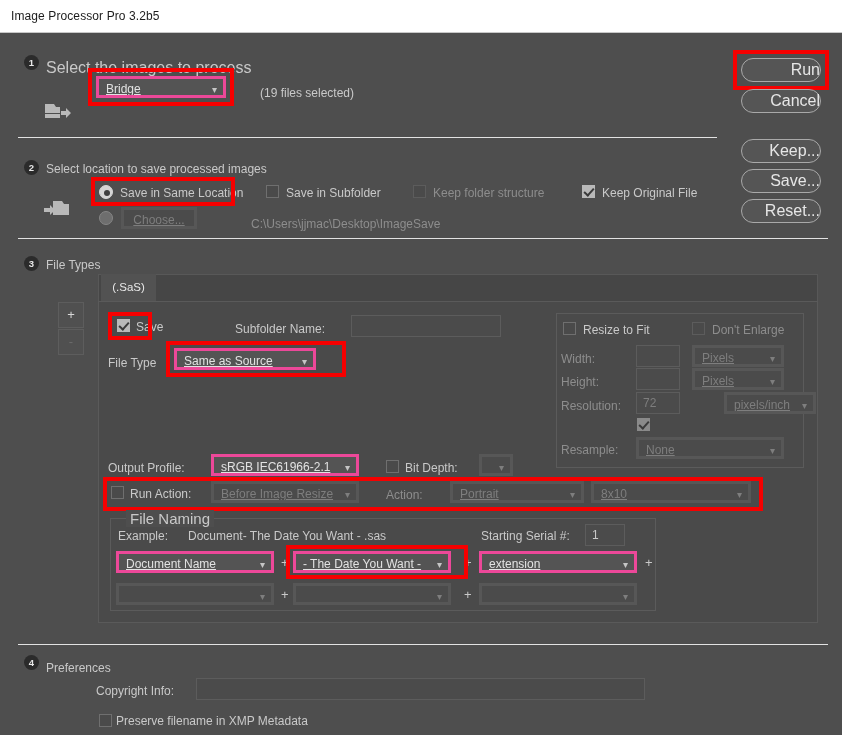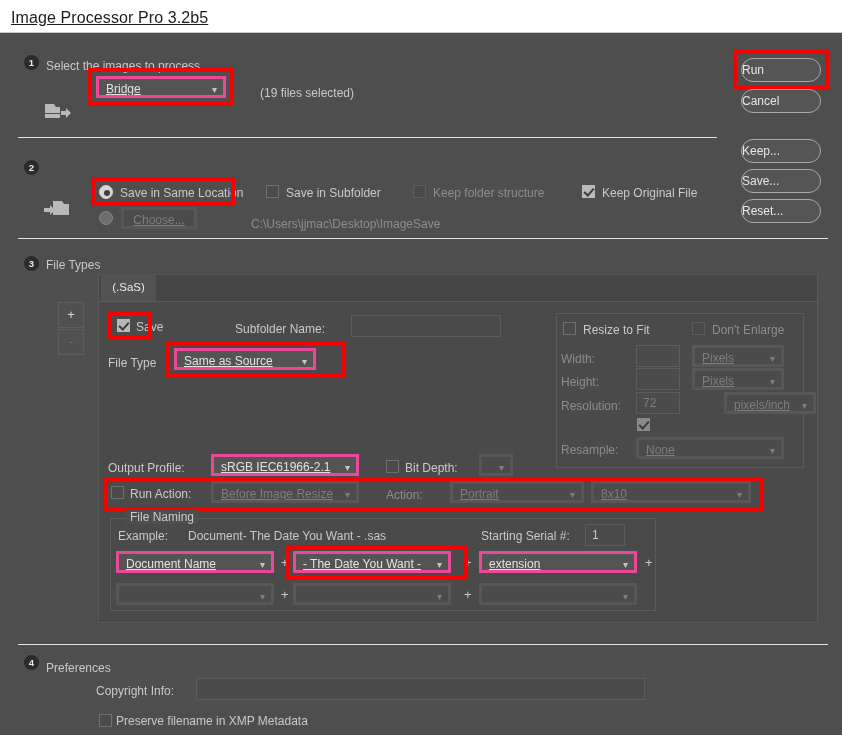--- a/index.html
+++ b/index.html
@@ -14,21 +14,21 @@
   #app{position:relative;width:842px;height:735px;}
 
   
   .titlebar{
     position:absolute;left:0;top:0;width:842px;height:33px;
     background:#ffffff;border-bottom:1px solid #c8c8c8;
     box-sizing:border-box;
   }
   .titlebar .t{
     position:absolute;left:11px;top:9px;
-    color:#1c1c1c;font-size:16px;letter-spacing:.1px;text-decoration:underline;
+    color:#1c1c1c;font-size:12px;letter-spacing:.1px;
   }
 
   
   .stepnum{
     position:absolute;width:15px;height:15px;border-radius:50%;
     background:#2b2b2b;color:#e8e8e8;font-size:9.5px;font-weight:bold;
     text-align:center;line-height:15px;
   }
   .lbl{position:absolute;color:#c9c9c9;white-space:nowrap;}
   .lbl.dim{color:#8d8d8d;}
@@ -74,77 +74,78 @@
       box-sizing:border-box;background:#6e6e6e;border:1px solid #868686;}
   .rb.on{background:#d5d5d5;border-color:#d5d5d5;}
   .rb.on:after{content:"";position:absolute;left:4px;top:4px;width:6px;height:6px;
       border-radius:50%;background:#3f3f3f;}
 
   
   .pill{
     position:absolute;box-sizing:border-box;
     width:80px;height:24px;border-radius:12px;
     border:1px solid #a9a9a9;background:#555555;
-    color:#e6e6e6;font-size:12px;text-align:left;line-height:22px;
+    color:#e6e6e6;font-size:16px;text-align:right;line-height:22px;
   }
 
   
   .sqbtn{
     position:absolute;box-sizing:border-box;width:26px;height:26px;
     background:#505050;border:1px solid #5d5d5d;color:#d8d8d8;
     font-size:13px;text-align:center;line-height:24px;
   }
   .sqbtn.off{color:#6b6b6b;}
 
   
   .panel{position:absolute;box-sizing:border-box;background:#4a4a4a;border:1px solid #5a5a5a;}
   .tabstrip{position:absolute;box-sizing:border-box;background:#464646;border:1px solid #585858;border-bottom:none;}
   .tab{
     position:absolute;box-sizing:border-box;background:#525252;
     color:#e8e8e8;font-size:11.5px;text-align:center;line-height:26px;
   }
   .group{position:absolute;box-sizing:border-box;border:1px solid #5b5b5b;}
-  .grouptitle{position:absolute;background:#4e4e4e;padding:0 4px;color:#c9c9c9;font-size:12px;}
+  .grouptitle{position:absolute;background:#4e4e4e;padding:0 4px;color:#c9c9c9;font-size:15px;}
 
   
   .redbox{position:absolute;box-sizing:border-box;border:4px solid #f60000;pointer-events:none;}
 
   .plus{position:absolute;color:#c9c9c9;font-size:13px;}
 
   .icon-folder{position:absolute;}
 </style>
 </head>
 <body>
 
 <div id="app">
 
   <div class="titlebar">
     <div class="t">Image Processor Pro 3.2b5</div>
   </div>
 
   <div class="stepnum" style="left:24px;top:55px;">1</div>
-  <div class="lbl" style="left:46px;top:59px;font-size:12px;text-align:right;">Select the images to process</div>
+  <div class="lbl" style="left:46px;top:59px;font-size:16px;text-align:right;">Select the images to process</div>
 
   <svg class="icon-folder" style="left:44px;top:100px;" width="28" height="22" viewBox="0 0 28 22">
     <path d="M1 4 h9 l2 3 h4 v6 h-15 z" fill="#b9b9b9"></path>
     <path d="M1 14 h15 v4 h-15 z" fill="#b9b9b9"></path>
     <path d="M17 11 h5 v-3 l5 5 l-5 5 v-3 h-5 z" fill="#b9b9b9"></path>
   </svg>
 
   <div class="combo" style="left:96px;top:76px;width:130px;">
     <span>Bridge</span>
     <span class="chev">▾</span>
   </div>
   <div class="redbox" style="left:88px;top:68px;width:146px;height:38px;"></div>
 
   <div class="lbl" style="left:260px;top:86px;">(19 files selected)</div>
 
   <div class="divider" style="left:18px;top:137px;width:699px;"></div>
 
   <div class="stepnum" style="left:24px;top:160px;">2</div>
+  <div class="lbl" style="left:46px;top:162px;">Select location to save processed images</div>
 
   <svg class="icon-folder" style="left:44px;top:198px;" width="28" height="22" viewBox="0 0 28 22">
     <path d="M9 3 h9 l2 3 h5 v11 h-16 z" fill="#b9b9b9"></path>
     <path d="M0 10 h6 v-3 l5 5 l-5 5 v-3 h-6 z" fill="#b9b9b9"></path>
   </svg>
 
   <div class="rb on" style="left:99px;top:185px;"></div>
   <div class="lbl" style="left:120px;top:186px;">Save in Same Location</div>
   <div class="redbox" style="left:91px;top:177px;width:144px;height:29px;"></div>
 

